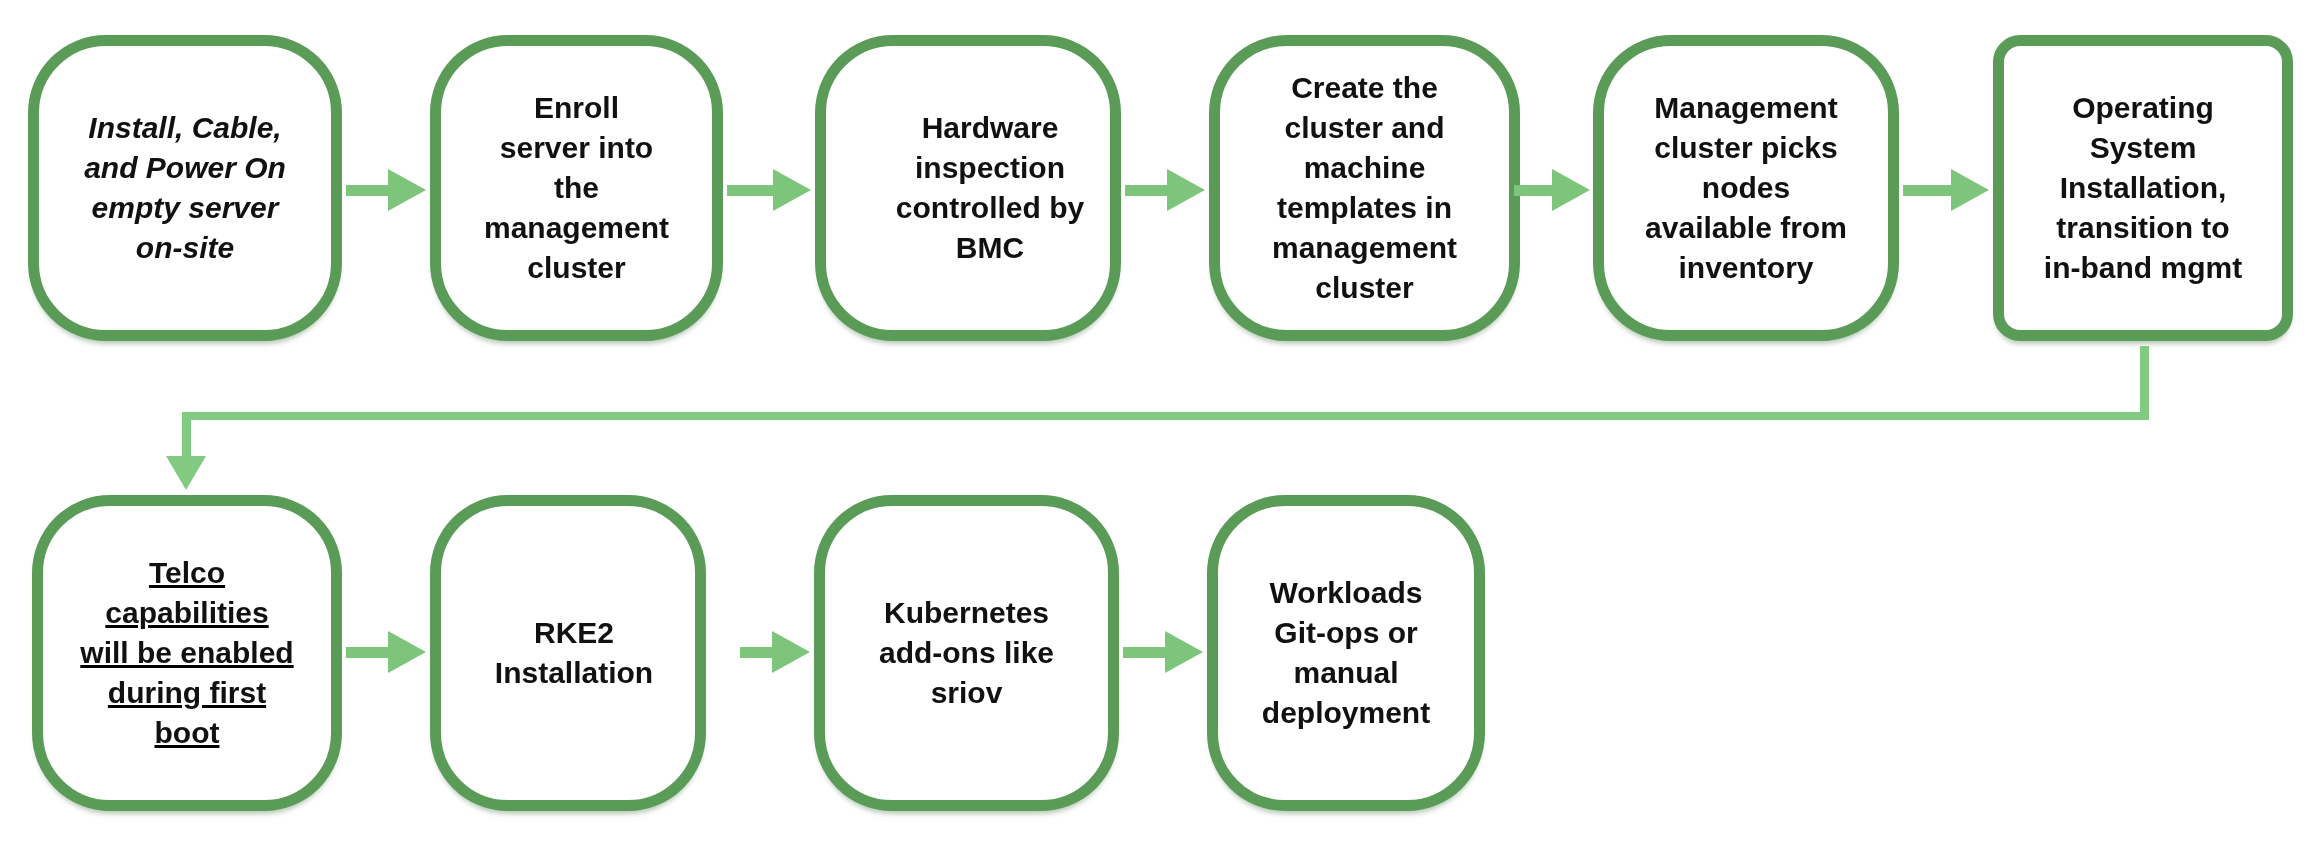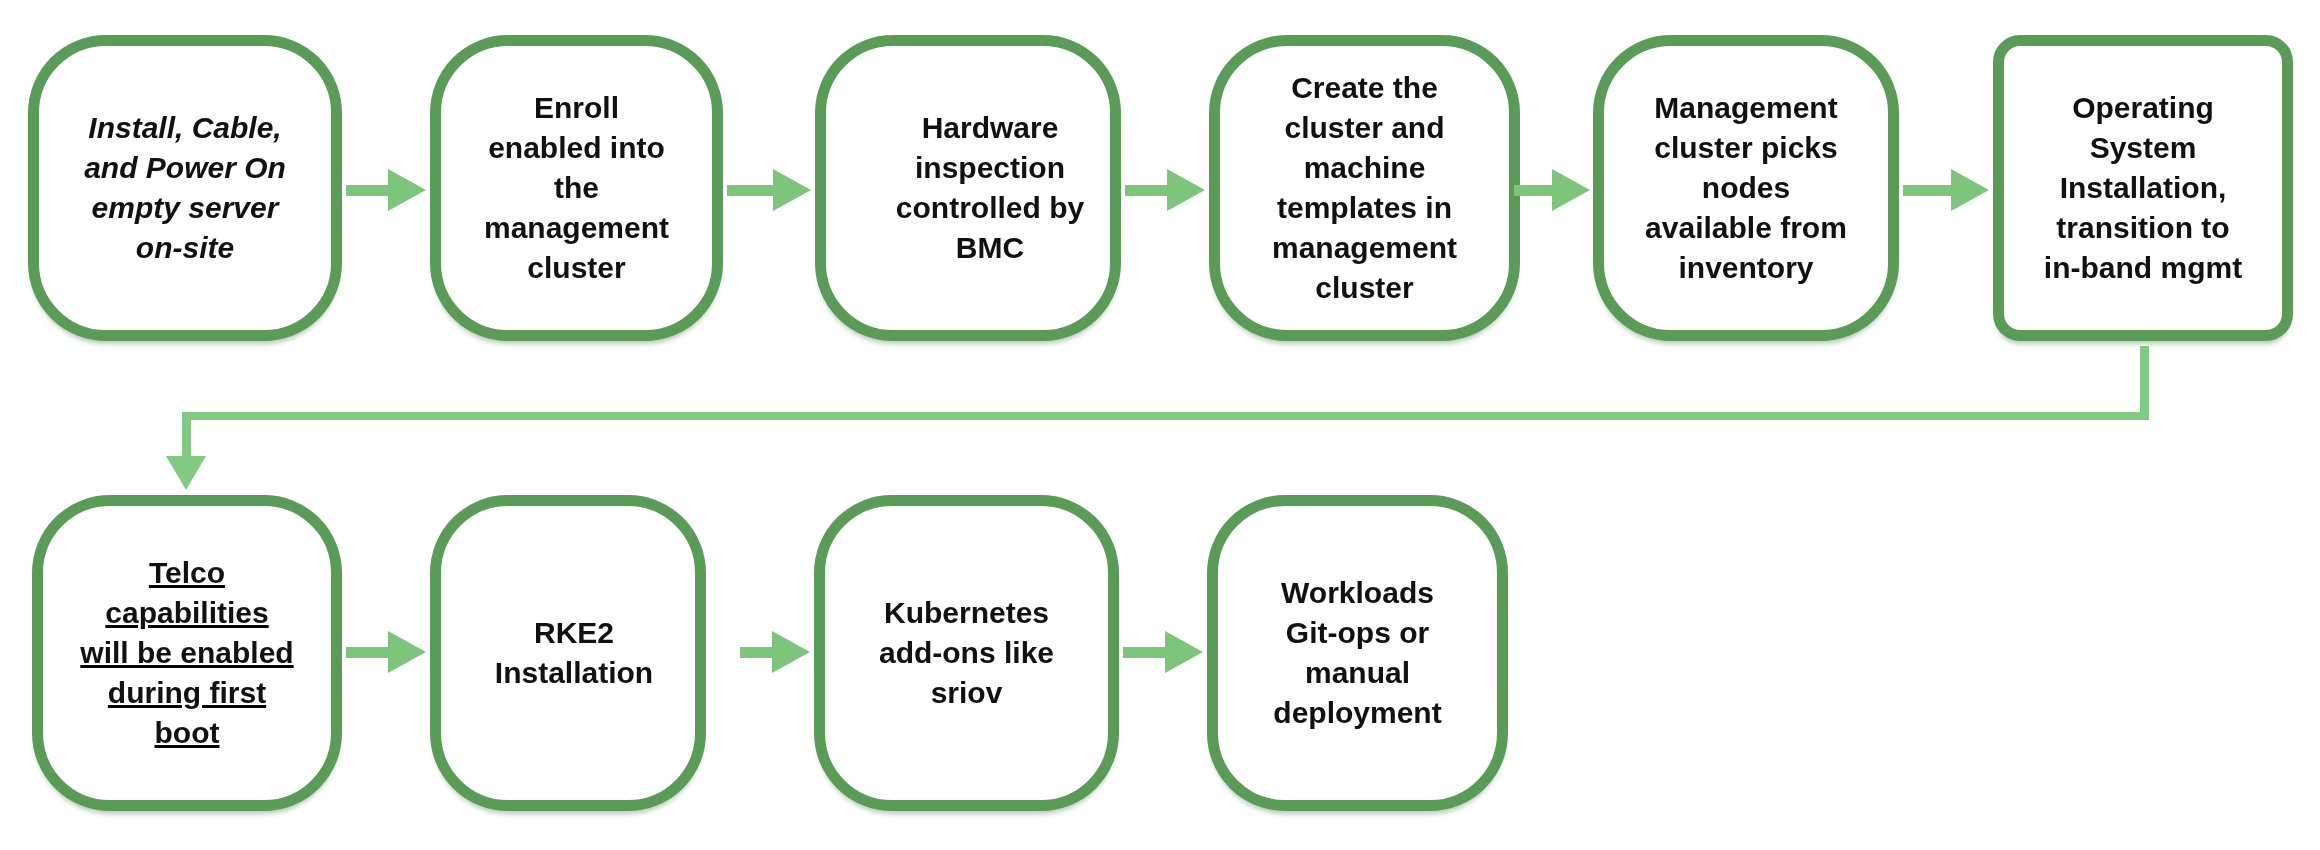--- a/index.html
+++ b/index.html
@@ -41,21 +41,21 @@
   .n2{left:430px;width:293px;}
   .n3{left:815px;width:306px;padding-left:44px;}
   .n4{left:1209px;width:311px;}
   .n5{left:1593px;width:306px;}
   .n6{left:1993px;width:300px;border-radius:27px;}
   
   .r2{top:495px;height:316px;}
   .n7{left:32px;width:310px;text-decoration:underline;}
   .n8{left:430px;width:276px;padding-left:12px;}
   .n9{left:814px;width:305px;}
-  .n10{left:1207px;width:301px;}
+  .n10{left:1207px;width:278px;}
 
   
   .harrow{position:absolute;height:44px;}
   .harrow .stem{
     position:absolute;left:0;right:36px;top:50%;
     height:11px;margin-top:-5.5px;
     background:var(--arrow);
   }
   .harrow .head{
     position:absolute;right:0;top:50%;margin-top:-21px;
@@ -94,21 +94,21 @@
 <div class="canvas">
 
   <div class="node r1 n1">
     <span class="label">Install, Cable,
 and Power On
 empty server
 on-site</span>
   </div>
   <div class="node r1 n2">
     <span class="label">Enroll
-enabled into
+server into
 the
 management
 cluster</span>
   </div>
   <div class="node r1 n3">
     <span class="label">Hardware
 inspection
 controlled by
 BMC</span>
   </div>

